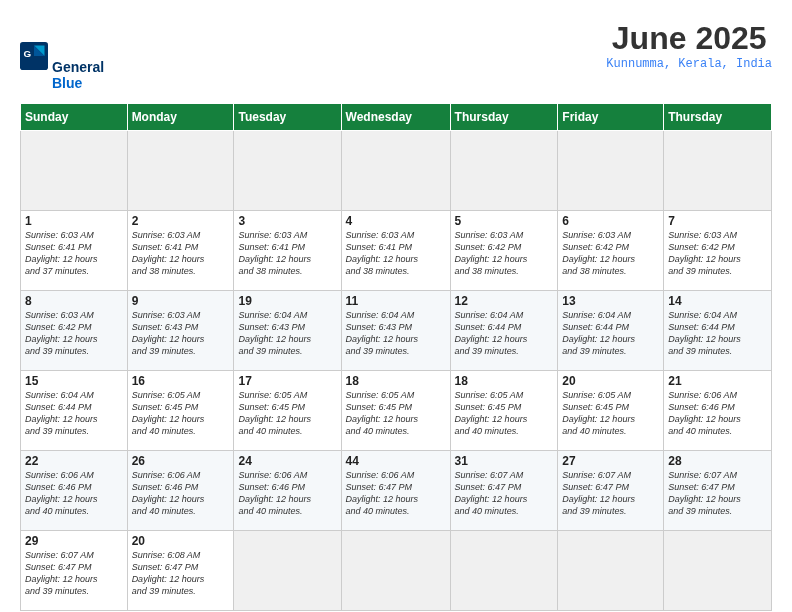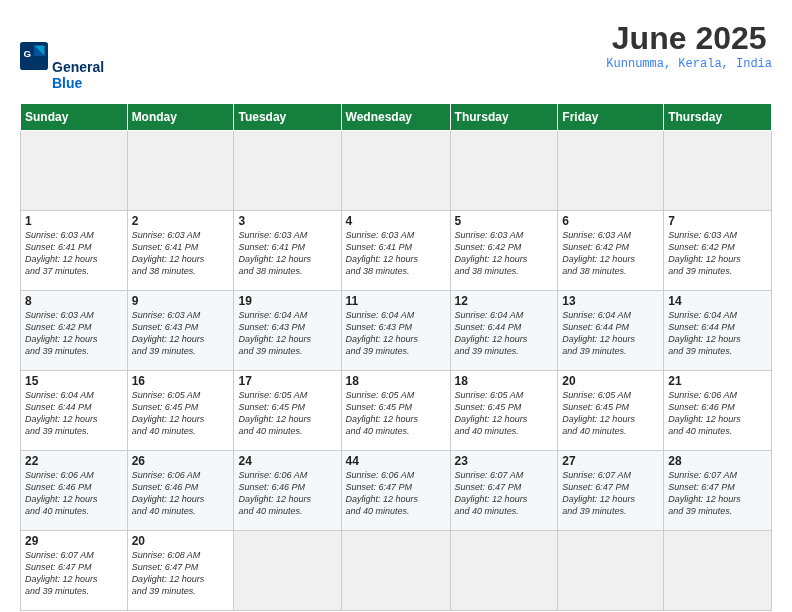--- a/index.html
+++ b/index.html
@@ -310,21 +310,21 @@
 and 40 minutes.</div>
           </td>
           <td>
             <span class="day-num">44</span>
             <div class="day-info" style="white-space: pre-line;">Sunrise: 6:06 AM
 Sunset: 6:47 PM
 Daylight: 12 hours
 and 40 minutes.</div>
           </td>
           <td>
-            <span class="day-num">23</span>
+            <span class="day-num">31</span>
             <div class="day-info" style="white-space: pre-line;">Sunrise: 6:07 AM
 Sunset: 6:47 PM
 Daylight: 12 hours
 and 40 minutes.</div>
           </td>
           <td>
             <span class="day-num">27</span>
             <div class="day-info" style="white-space: pre-line;">Sunrise: 6:07 AM
 Sunset: 6:47 PM
 Daylight: 12 hours

